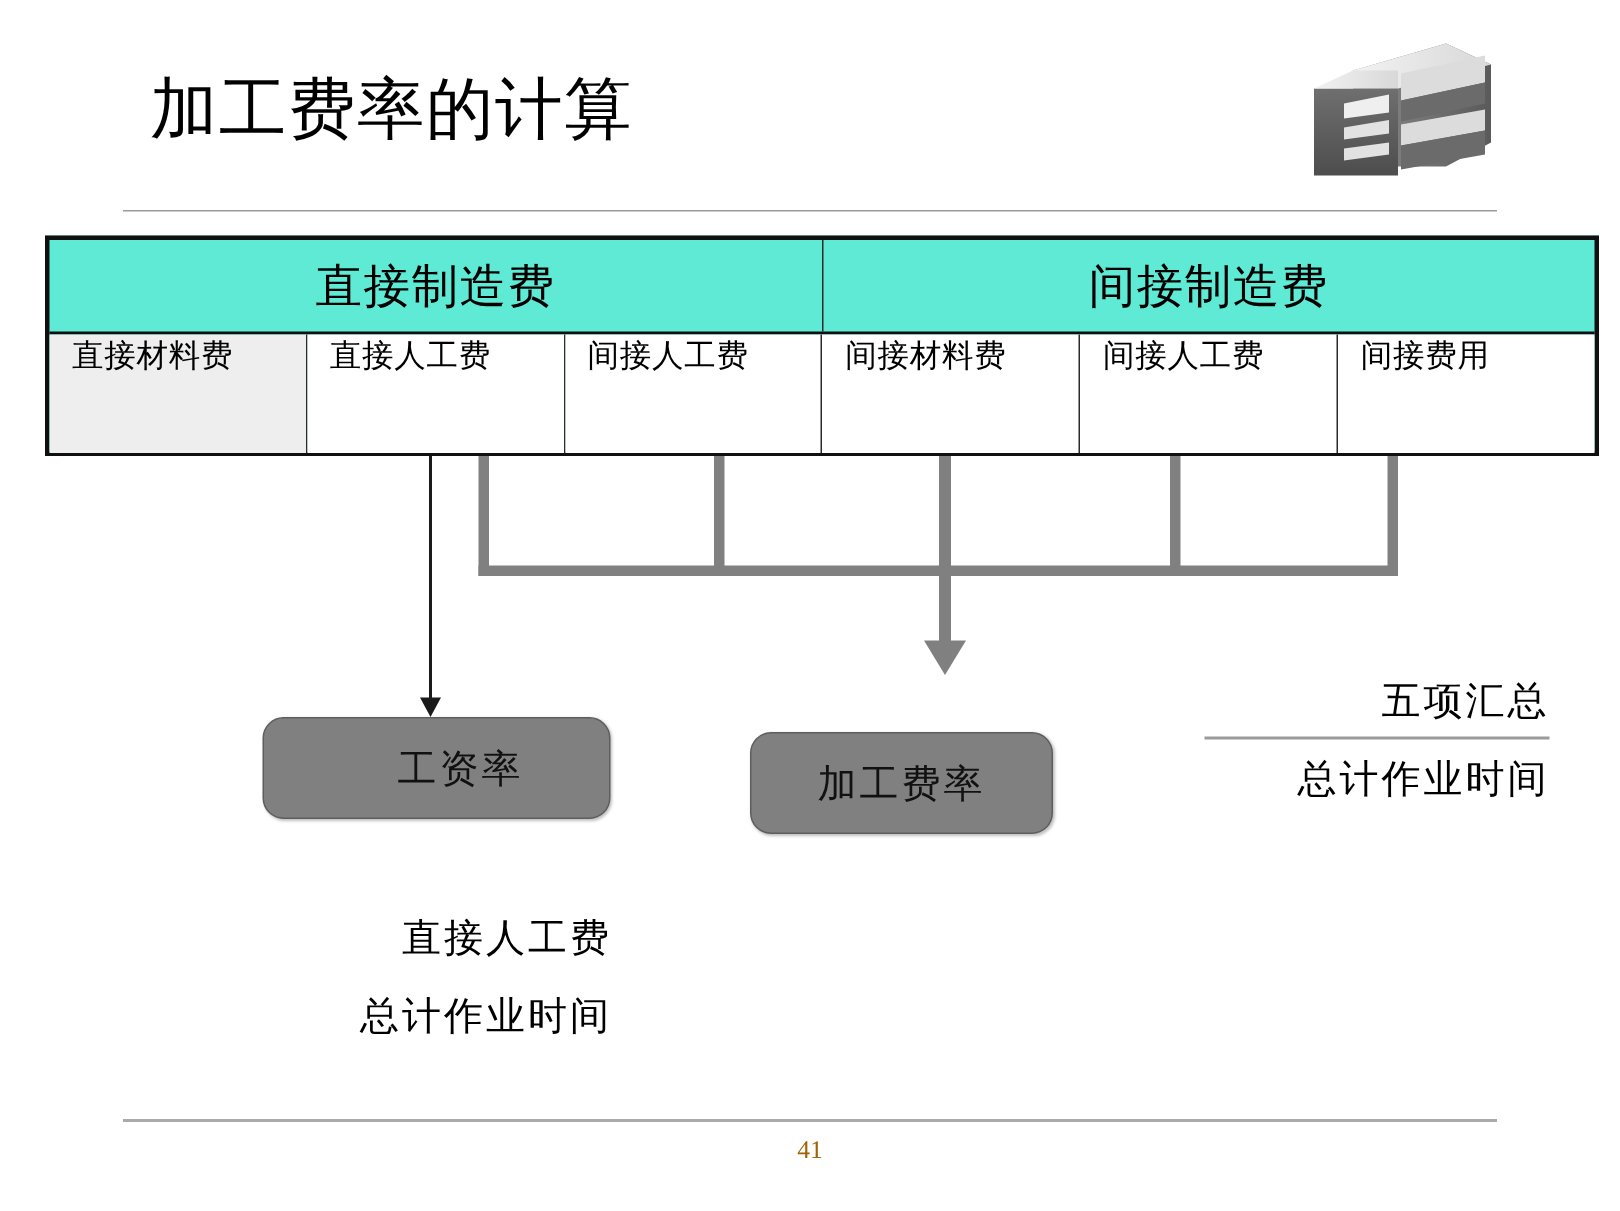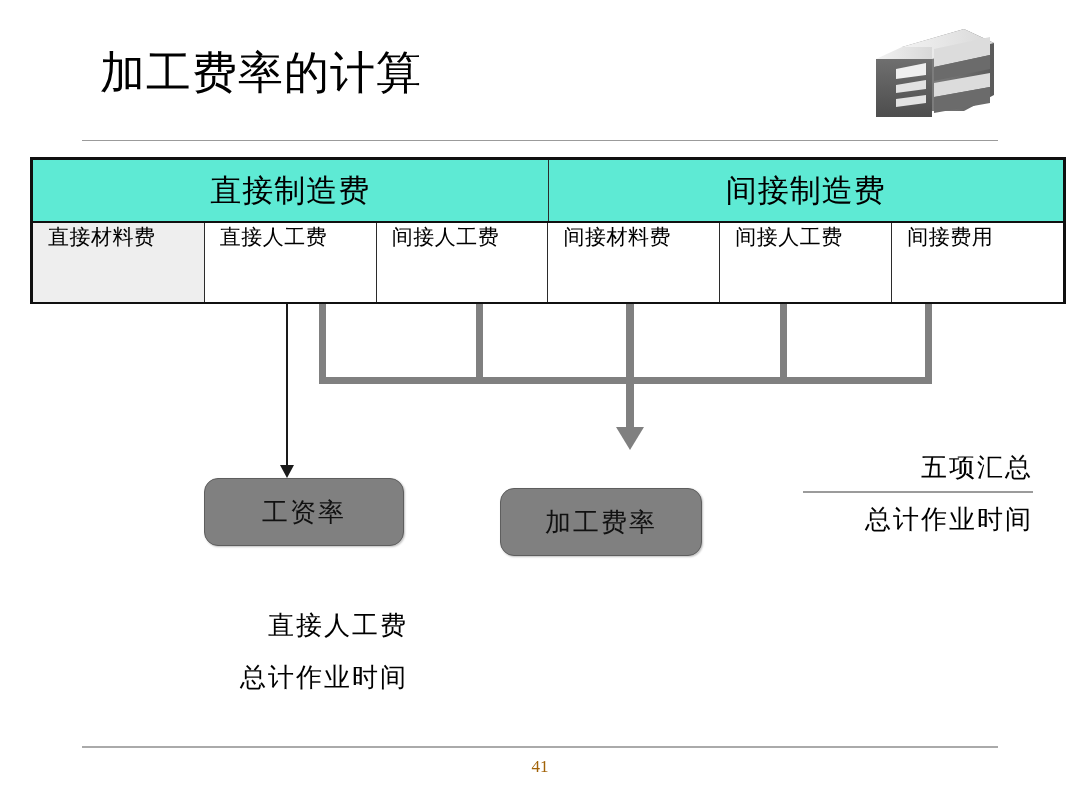--- a/index.html
+++ b/index.html
@@ -131,21 +131,21 @@
     border: 1px solid #5e5e5e;
     border-radius: 14px;
     display: flex;
     align-items: center;
     justify-content: center;
     font-size: 26px;
     letter-spacing: 2px;
     color: #111111;
     box-shadow: 1px 1px 2px rgba(0,0,0,0.25);
   }
-  #box-wage-rate { left: 204px; top: 478px; width: 198px; height: 66px; }
+  #box-wage-rate { left: 175px; top: 478px; width: 198px; height: 66px; padding-left: 32px; }
   #box-process-rate { left: 500px; top: 452px; width: 200px; height: 66px; margin-top: 36px; }
 
   
   .fraction {
     position: absolute;
     text-align: right;
   }
   .fraction .numerator,
   .fraction .denominator {
     font-size: 26px;

